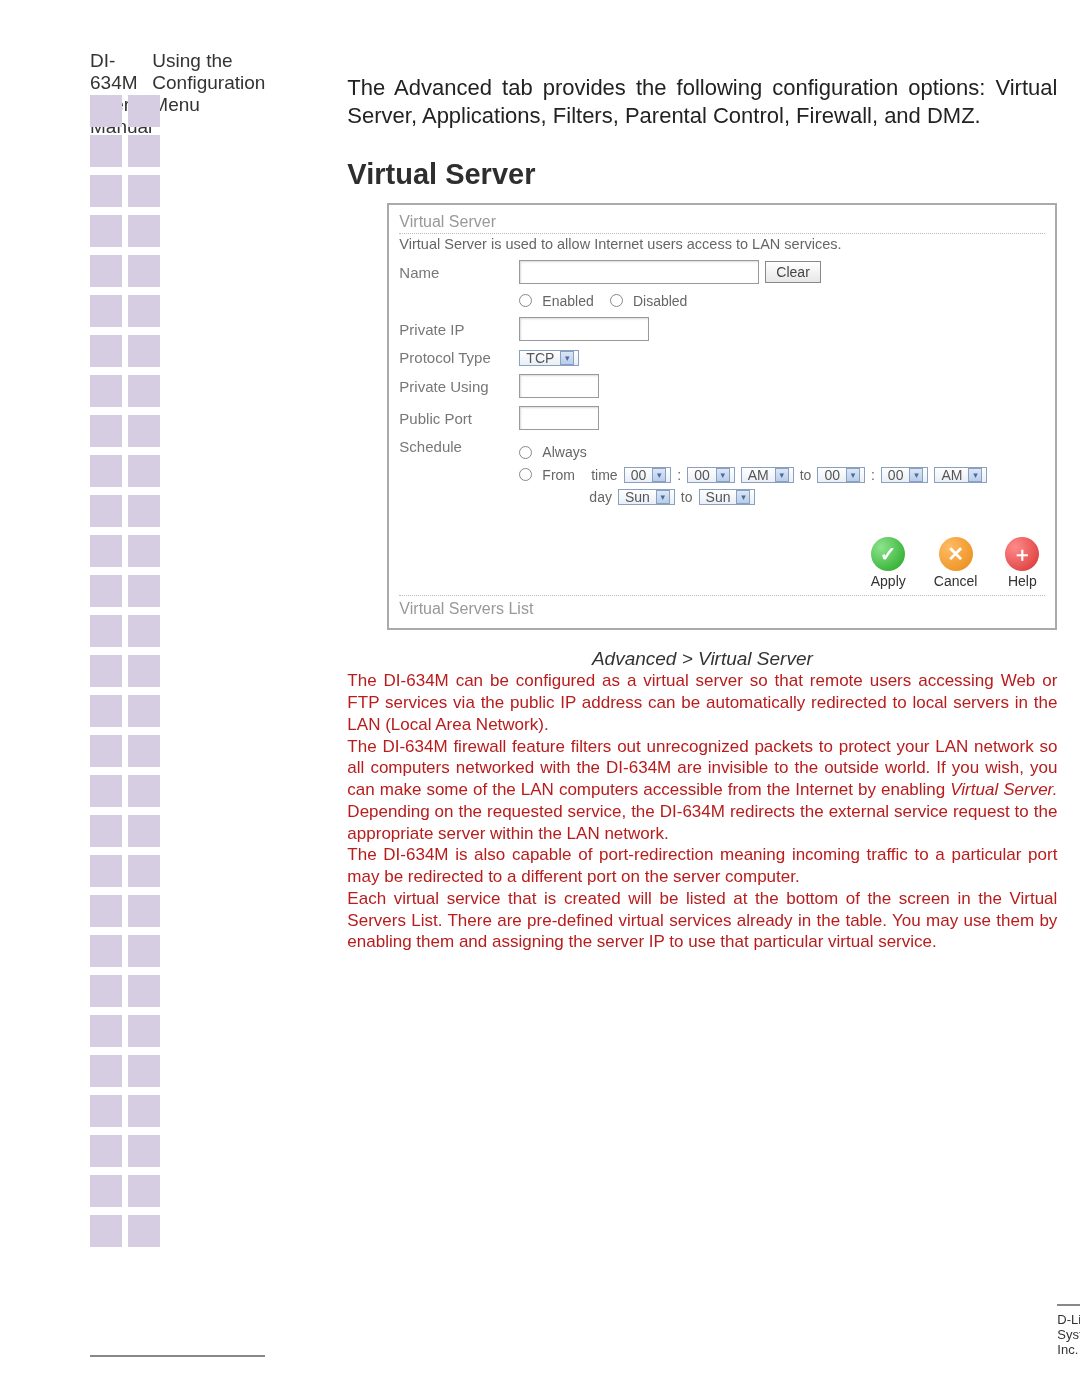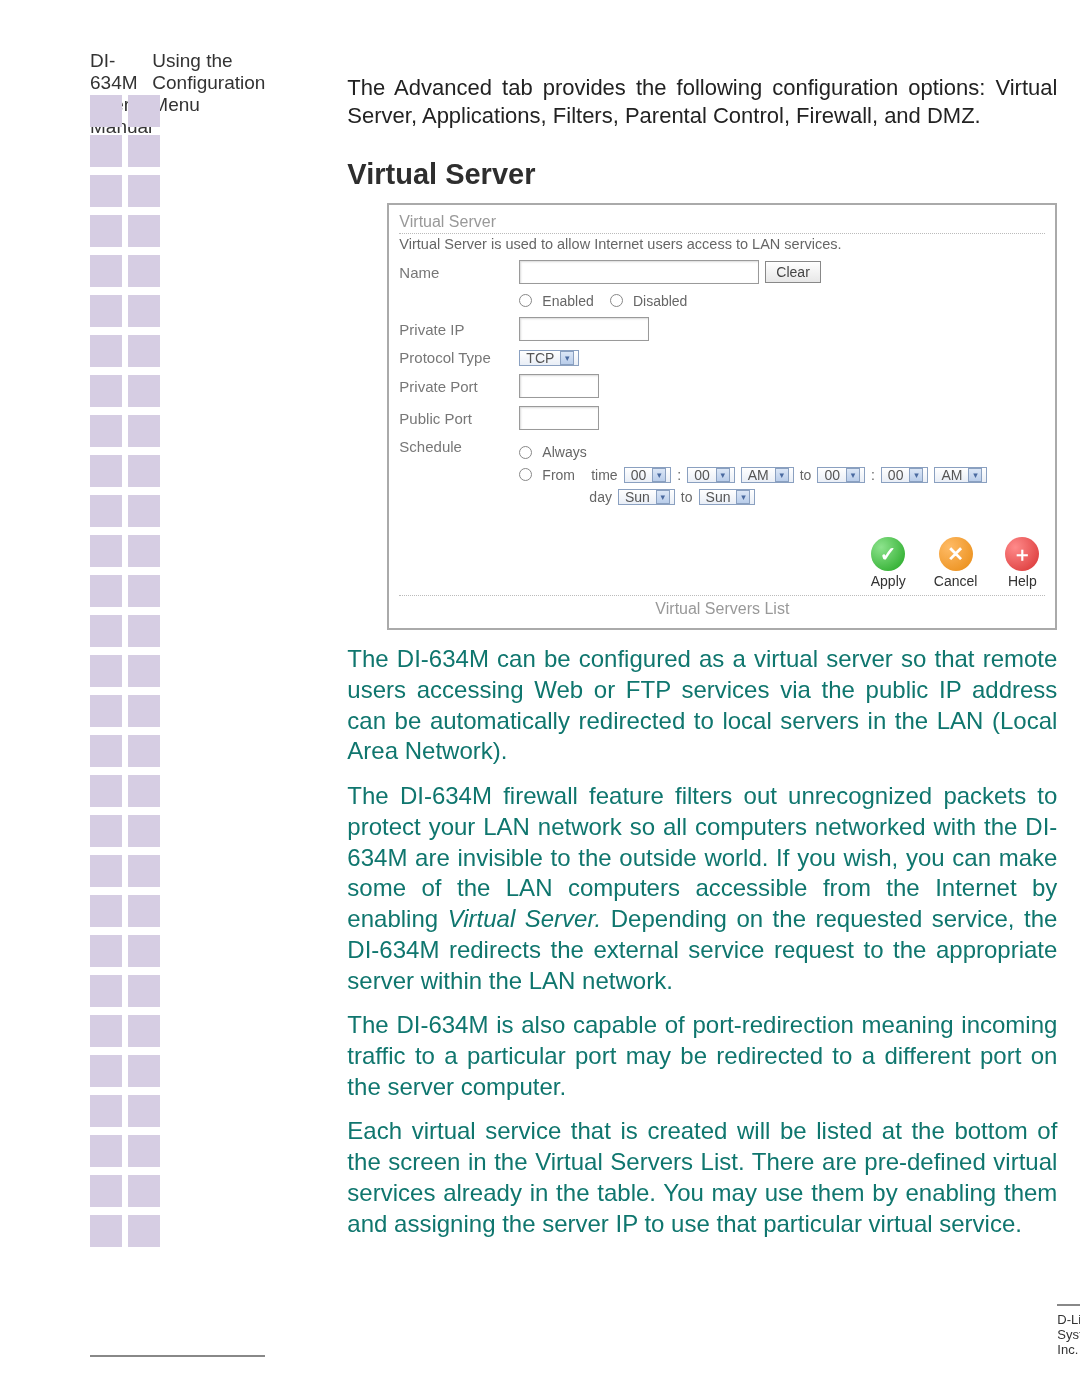--- a/index.html
+++ b/index.html
@@ -123,35 +123,34 @@
   .act { display:flex; flex-direction:column; align-items:center; gap:2px; }
   .act-lbl { font-size: 14px; font-weight: normal; color: #333; }
   .ico-circle {
     width: 34px; height: 34px; border-radius: 50%;
     display:flex; align-items:center; justify-content:center;
     color:#fff; font-size:20px; font-weight:bold;
   }
   .ico-apply { background: radial-gradient(circle at 30% 30%, #8de38d, #1fa51f); }
   .ico-cancel { background: radial-gradient(circle at 30% 30%, #ffbb66, #e88a12); }
   .ico-help { background: radial-gradient(circle at 30% 30%, #ff8a8a, #d73030); }
-  .vsl-row { display:flex; justify-content:center; border-top:1px dotted #bbb; margin-top:6px; padding-top:4px;}
+  .vsl-row { display:flex; justify-content:flex-start; border-top:1px dotted #bbb; margin-top:6px; padding-top:4px;}
   .vsl { color:#999; font-size:16px;}
   .caption-breadcrumb {
     text-align: center;
     font-style: italic;
     font-size: 19px;
     color: #333;
     margin-top: 18px;
   }
   .body-text {
-    font-size: 24px;
+    font-size: 17px;
     line-height: 1.28;
     text-align: justify;
-    margin-top: 14px;
-    color: #0f766e;
+    color: #b91c1c;
   }
   .body-text em { font-style: italic; }
   .footer {
     margin-top: auto;
     border-top: 2px solid #888;
     padding-top: 6px;
     display:flex;
     justify-content:space-between;
     font-size:13px;
     color:#333;
@@ -325,21 +324,21 @@
           <div class="form-lbl">Protocol Type</div>
           <div class="form-ctrl">
             <div class="sel">
               <span>TCP</span>
               <span class="arrow">▾</span>
             </div>
           </div>
         </div>
 
         <div class="form-row">
-          <div class="form-lbl">Private Port</div>
+          <div class="form-lbl">Private Using</div>
           <div class="form-ctrl">
               <div class="txtin w80"></div>
             </div>
         </div>
 
         <div class="form-row">
           <div class="form-lbl">Public Port</div>
           <div class="form-ctrl">
               <div class="txtin w80"></div>
             </div>
@@ -414,20 +413,21 @@
           </div>
         </div>
 
         <div class="vsl-row">
           <span class="vsl">Virtual Servers List</span>
           <span></span>
         </div>
       </div>
     </div>
 
+    <div class="caption-breadcrumb">Advanced &gt; Virtual Server</div>
 
     <p class="body-text">The DI-634M can be configured as a virtual server so that remote users accessing Web or FTP services via the public IP address can be automatically redirected to local servers in the LAN (Local Area Network).</p>
 
     <p class="body-text">
       <span>The DI-634M firewall feature filters out unrecognized packets to protect your LAN network so all computers networked with the DI-634M are invisible to the outside world. If you wish, you can make some of the LAN computers accessible from the Internet by enabling </span><em>Virtual Server.</em><span> Depending on the requested service, the DI-634M redirects the external service request to the appropriate server within the LAN network.</span>
     </p>
 
     <p class="body-text">The DI-634M is also capable of port-redirection meaning incoming traffic to a particular port may be redirected to a different port on the server computer.</p>
 
     <p class="body-text">Each virtual service that is created will be listed at the bottom of the screen in the Virtual Servers List. There are pre-defined virtual services already in the table. You may use them by enabling them and assigning the server IP to use that particular virtual service.</p>

